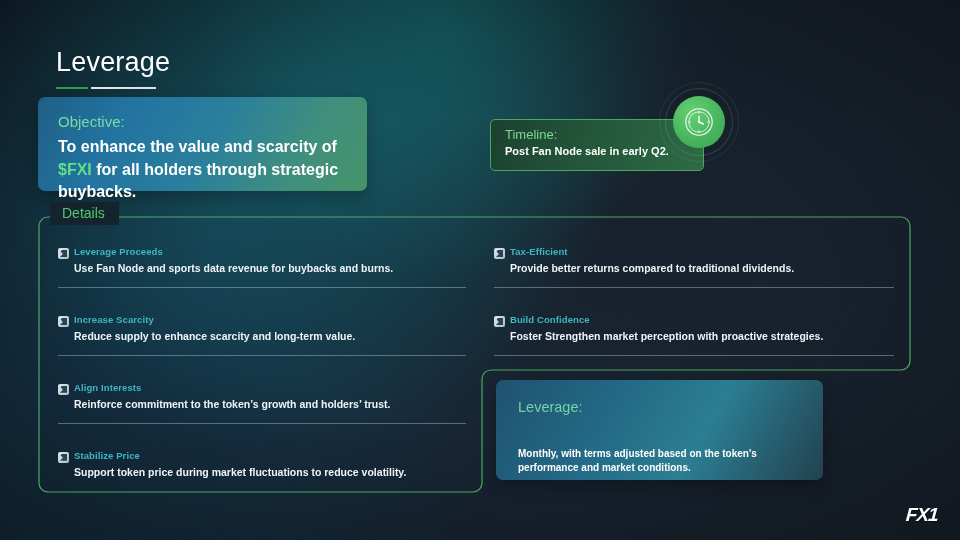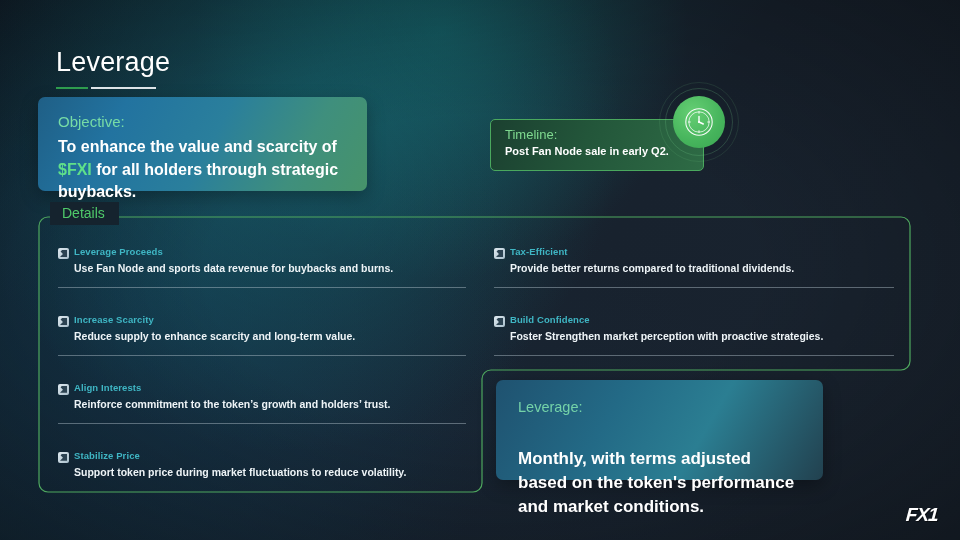--- a/index.html
+++ b/index.html
@@ -173,21 +173,21 @@
   .frequency-card {
     position: absolute;
     left: 496px; top: 380px;
     width: 327px; height: 100px;
     border-radius: 7px;
     padding: 19px 22px 0 22px;
     background: linear-gradient(120deg, #1f5270 0%, #236a86 35%, #2b7e92 62%, #22414f 100%);
     box-shadow: 0 6px 18px rgba(0,0,0,0.30);
   }
   .frequency-card .card-heading { font-size: 14.5px; color: #74d2a8; margin-bottom: 7px; }
-  .frequency-card .card-body { font-size: 17px; margin-top: 32px; }
+  .frequency-card .card-body { font-size: 10px; margin-top: 32px; }
 
   
   .logo {
     position: absolute;
     right: 22px; bottom: 14px;
     font-size: 19px;
     font-weight: bold;
     font-style: italic;
     color: #ffffff;
     letter-spacing: -1px;

